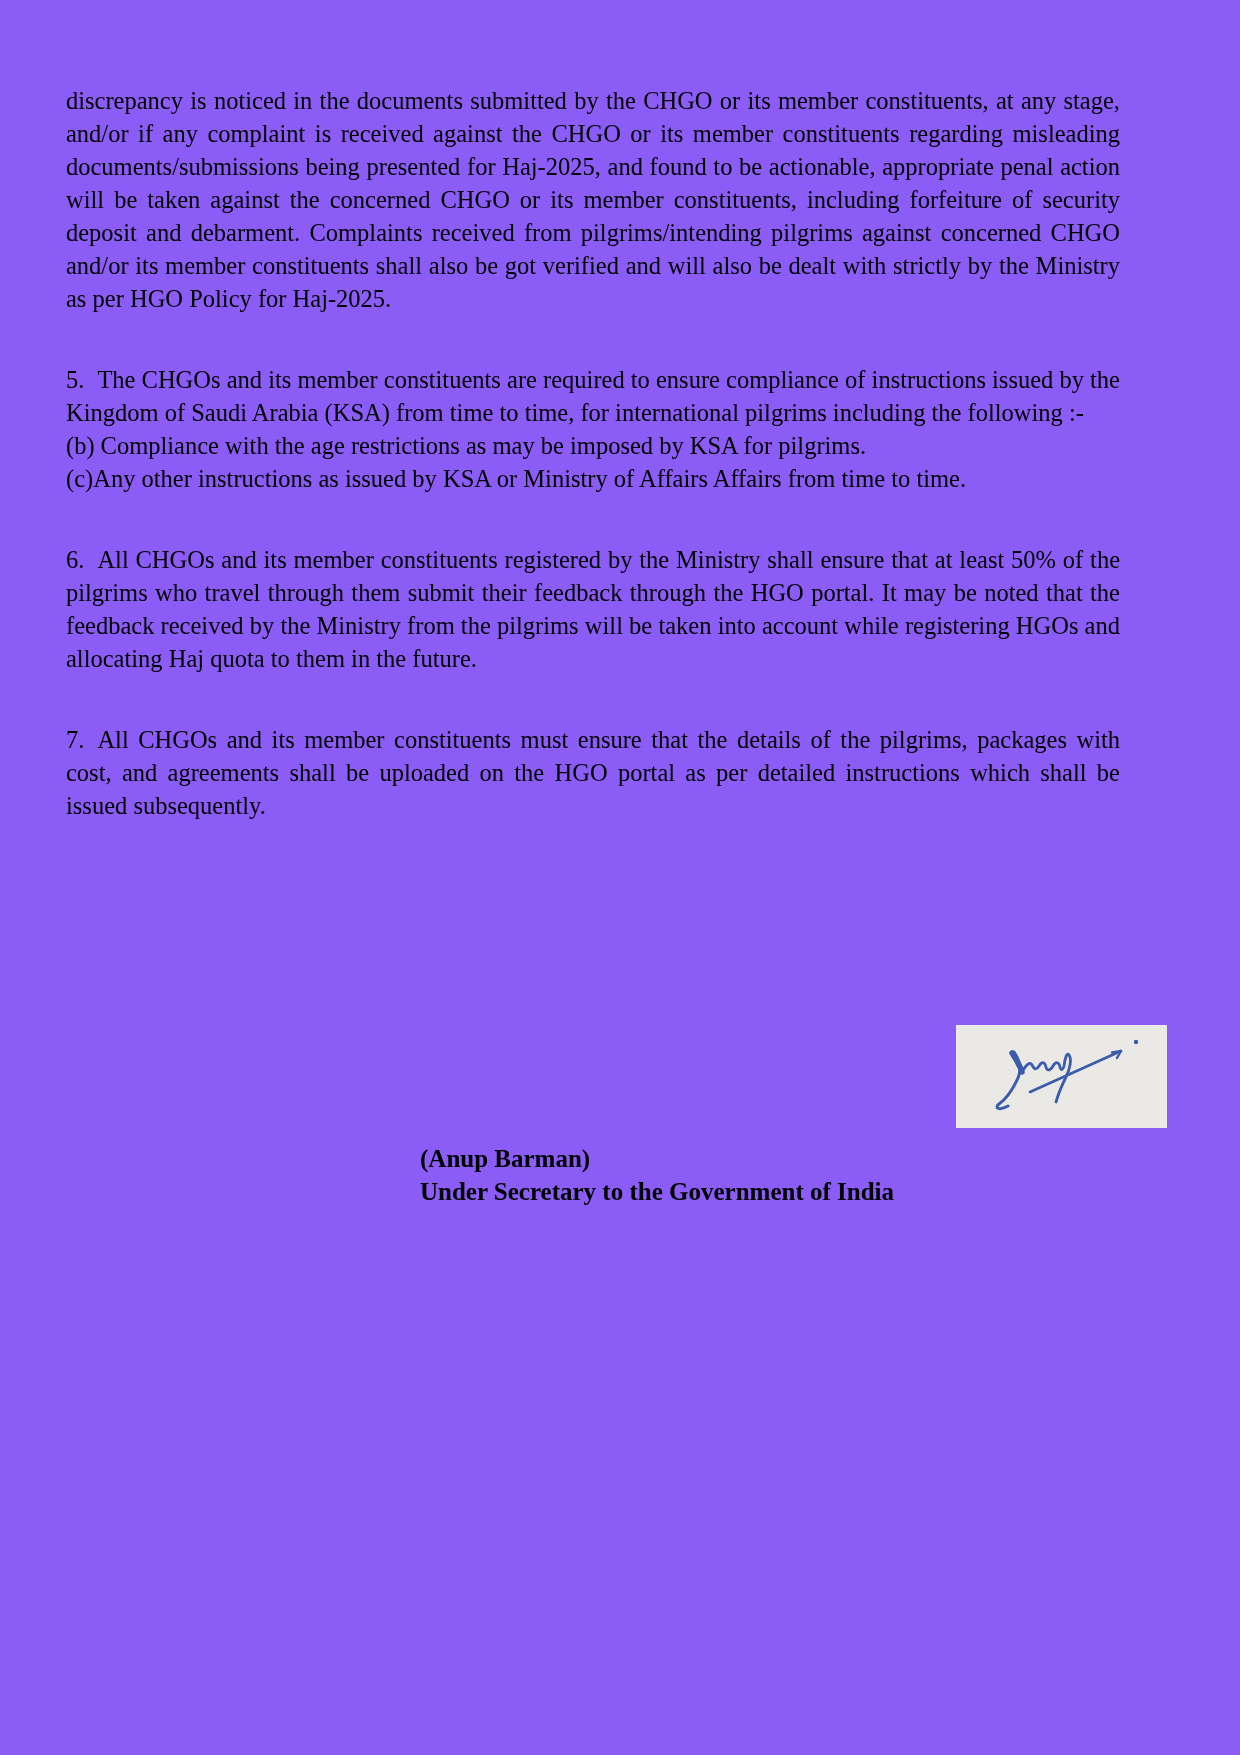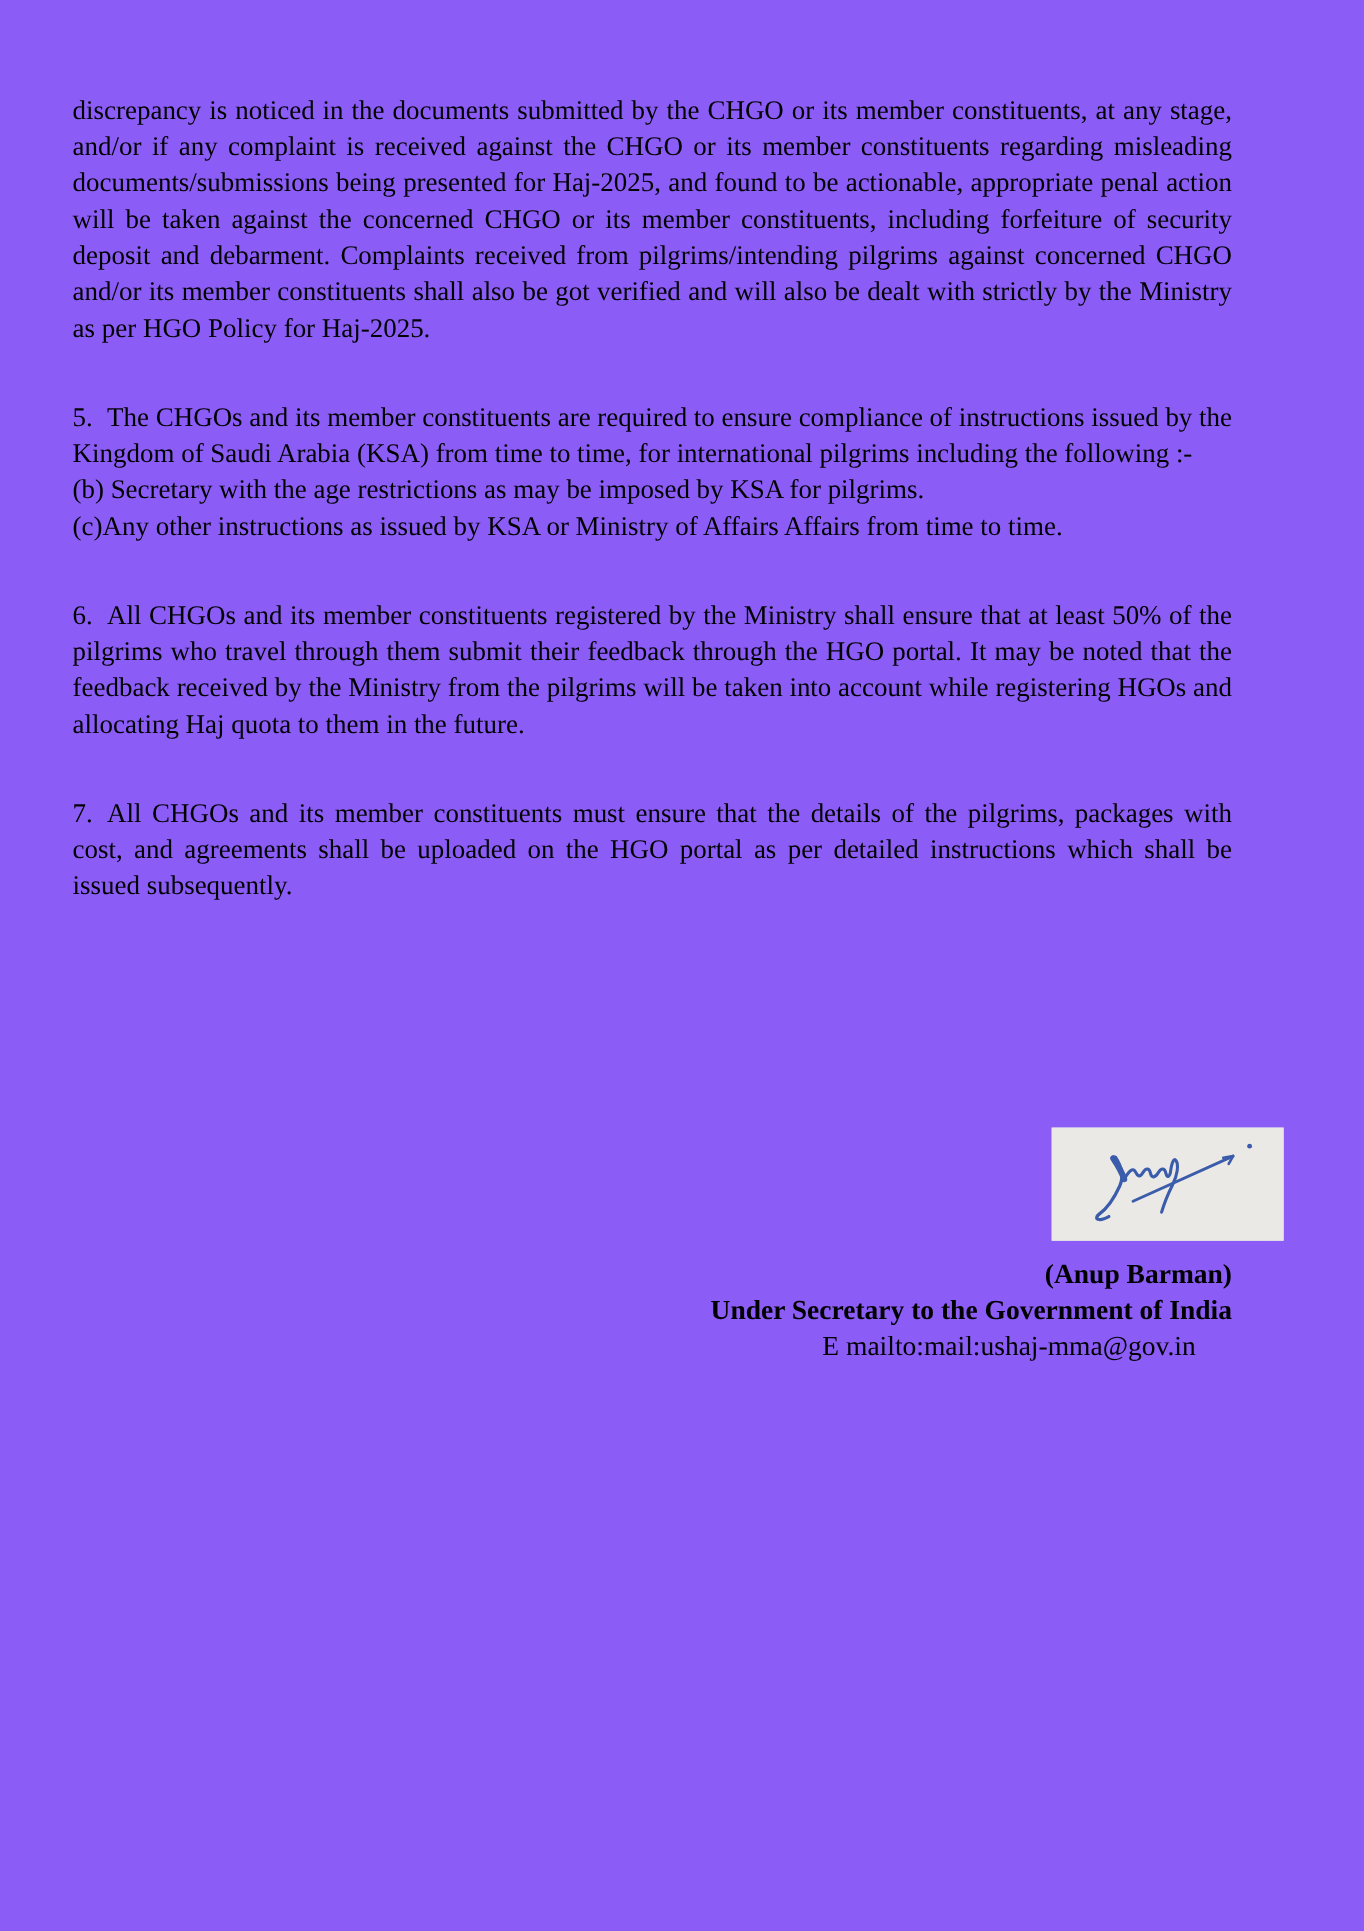--- a/index.html
+++ b/index.html
@@ -40,40 +40,39 @@
     background: #eae9e6;
     box-shadow: inset 0 0 18px rgba(0,0,0,0.04);
   }
   .sig-scan svg { display: block; width: 211px; height: 103px; }
   .sig-ink-stroke { fill: none; stroke: #3b5cab; stroke-linecap: round; stroke-linejoin: round; }
   .sig-text {
     position: absolute;
     left: 420px;
     top: 1142px;
     width: 700px;
-    text-align: right;
     font-size: 25px;
     line-height: 33px;
   }
   .sig-name, .sig-title { font-weight: bold; }
   .sig-email { font-weight: normal; padding-right: 33px; }
 </style>
 </head>
 <body>
 
 <div class="page">
 
   <div class="content">
 
     <p class="para first"><span class="marker gap-none"></span><span>discrepancy is noticed in the documents submitted by the CHGO or its member constituents, at any stage, and/or if any complaint is received against the CHGO or its member constituents regarding misleading documents/submissions being presented for Haj-2025, and found to be actionable, appropriate penal action will be taken against the concerned CHGO or its member constituents, including forfeiture of security deposit and debarment. Complaints received from pilgrims/intending pilgrims against concerned CHGO and/or its member constituents shall also be got verified and will also be dealt with strictly by the Ministry as per HGO Policy for Haj-2025.</span></p>
 
     <p class="para"><span class="marker gap-wide">5.</span><span>The CHGOs and its member constituents are required to ensure compliance of instructions issued by the Kingdom of Saudi Arabia (KSA) from time to time, for international pilgrims including the following :-</span></p>
 
 
-    <p class="item"><span class="marker gap-thin">(b)</span><span>Secretary with the age restrictions as may be imposed by KSA for pilgrims.</span></p>
+    <p class="item"><span class="marker gap-thin">(b)</span><span>Compliance with the age restrictions as may be imposed by KSA for pilgrims.</span></p>
 
     <p class="item"><span class="marker gap-none">(c)</span><span>Any other instructions as issued by KSA or Ministry of Affairs Affairs from time to time.</span></p>
 
     <p class="para"><span class="marker gap-wide">6.</span><span>All CHGOs and its member constituents registered by the Ministry shall ensure that at least 50% of the pilgrims who travel through them submit their feedback through the HGO portal. It may be noted that the feedback received by the Ministry from the pilgrims will be taken into account while registering HGOs and allocating Haj quota to them in the future.</span></p>
 
     <p class="para"><span class="marker gap-wide">7.</span><span>All CHGOs and its member constituents must ensure that the details of the pilgrims, packages with cost, and agreements shall be uploaded on the HGO portal as per detailed instructions which shall be issued subsequently.</span></p>
 
   </div>
 
   <div class="sig-scan">
@@ -90,16 +89,15 @@
 
       <path class="sig-ink-stroke" stroke-width="2.4" d="M165,26 L156,27.5 M165,26 L161,33" stroke="#3b5cab"></path>
 
       <circle cx="180" cy="17" r="2.2" fill="#3b5cab"></circle>
     </svg>
   </div>
 
   <div class="sig-text">
     <div class="sig-name">(Anup Barman)</div>
     <div class="sig-title">Under Secretary to the Government of India</div>
-    <div class="sig-email">E mailto:mail:ushaj-mma@gov.in</div>
   </div>
 
 </div>
 
 </body></html>

